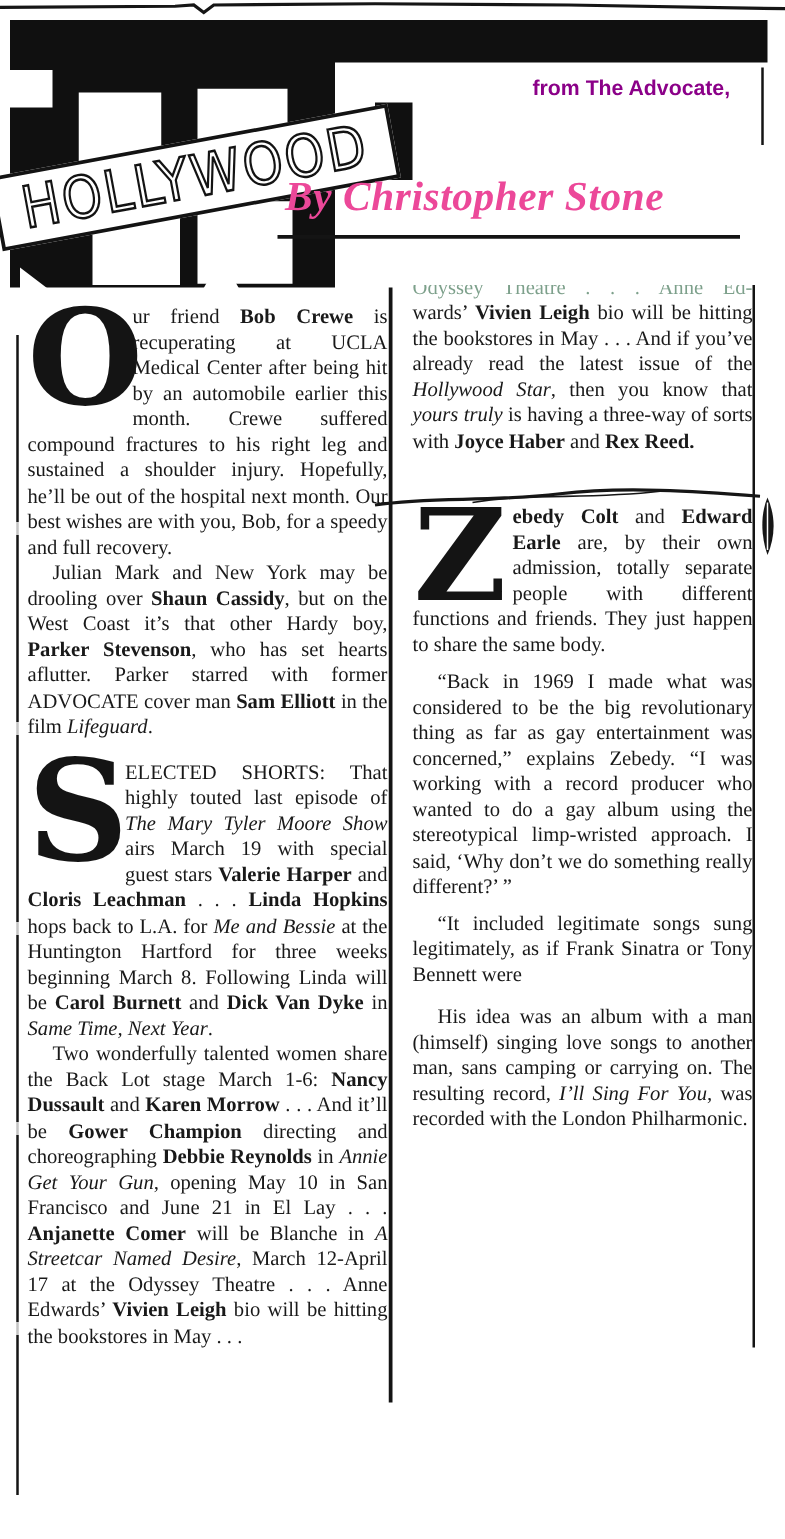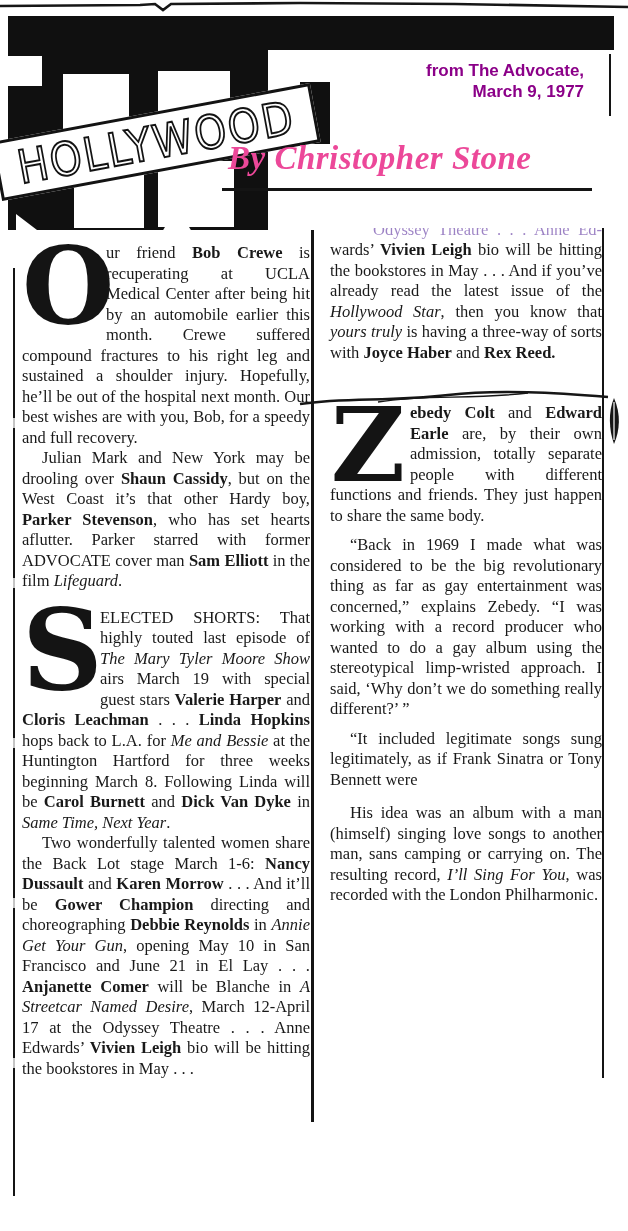--- a/index.html
+++ b/index.html
@@ -62,21 +62,21 @@
   .b{font-weight:700;}
   .i{font-style:italic;margin-top:12px;}
   .u{text-decoration-thickness:2px;}
   .dropcap{
     float:left;font-family:"DejaVu Serif",serif;font-weight:700;color:#141414;text-align:center;
   }
   .dc-O{font-size:106px;line-height:82px;width:80px;margin:2px 4px 0 0;}
   .dc-S{font-size:112px;line-height:84px;width:74px;margin:0 4px 0 0;}
   .dc-Z{font-size:102px;line-height:80px;width:76px;margin:2px 4px 0 0;}
   .cutoff{
-    height:12px;overflow:hidden;opacity:.55;color:#4c1d95;margin-left:43px;
+    height:12px;overflow:hidden;opacity:.55;color:#14532d;
   }
   .cutoff-inner{margin-top:-8px;text-align:justify;-moz-text-align-last:justify;text-align-last:justify;}
   .divider-space{height:40px;}
 </style>
 </head>
 <body>
 
 <div class="page">
 
   <svg class="svg-abs" style="left:0;top:0;" width="628" height="14" viewBox="0 0 628 14">
@@ -107,21 +107,20 @@
       <div class="notch-bottom"></div>
       <div class="cut-bl"></div>
     </div>
     <div class="notch-left"></div>
     <div class="shadow-bar"></div>
     <div class="logo-box">
       <span class="logo-text">HOLLYWOOD</span>
     </div>
     <div class="source-note" style="color: rgb(139, 0, 136);">
       <div>from The Advocate,</div>
-      <div>March 9, 1977</div>
     </div>
     <div class="byline">By Christopher Stone</div>
     <div class="byline-rule"></div>
   </div>
 
   <div class="v-rule v-left"></div>
   <div class="v-rule v-mid"></div>
   <div class="v-rule v-right"></div>
   <div class="v-rule v-right-top"></div>
 

